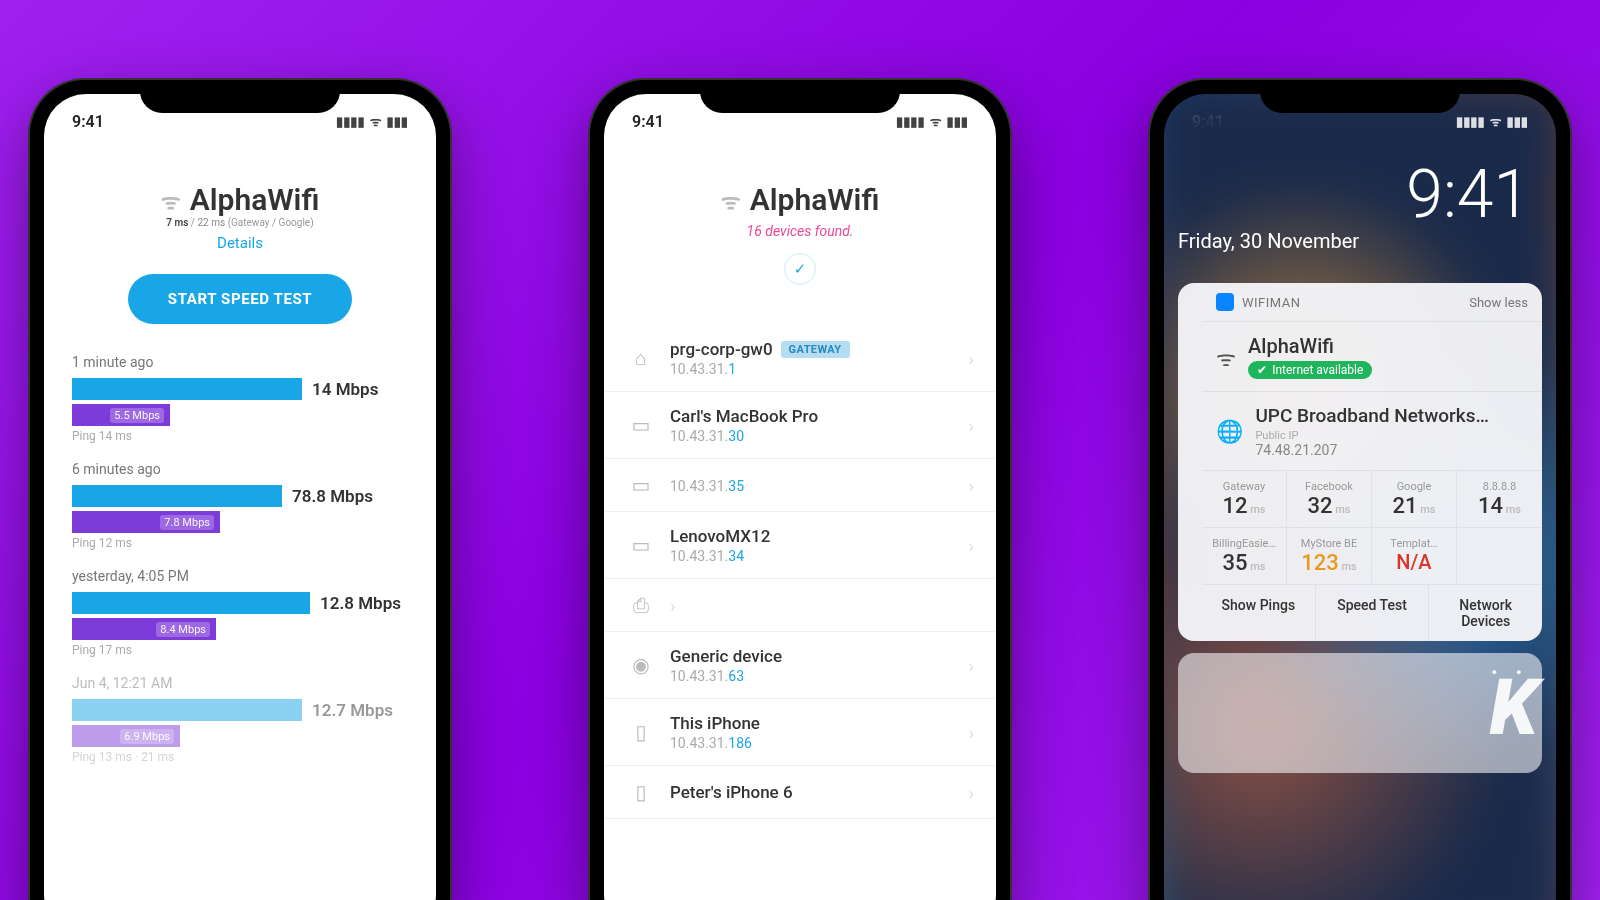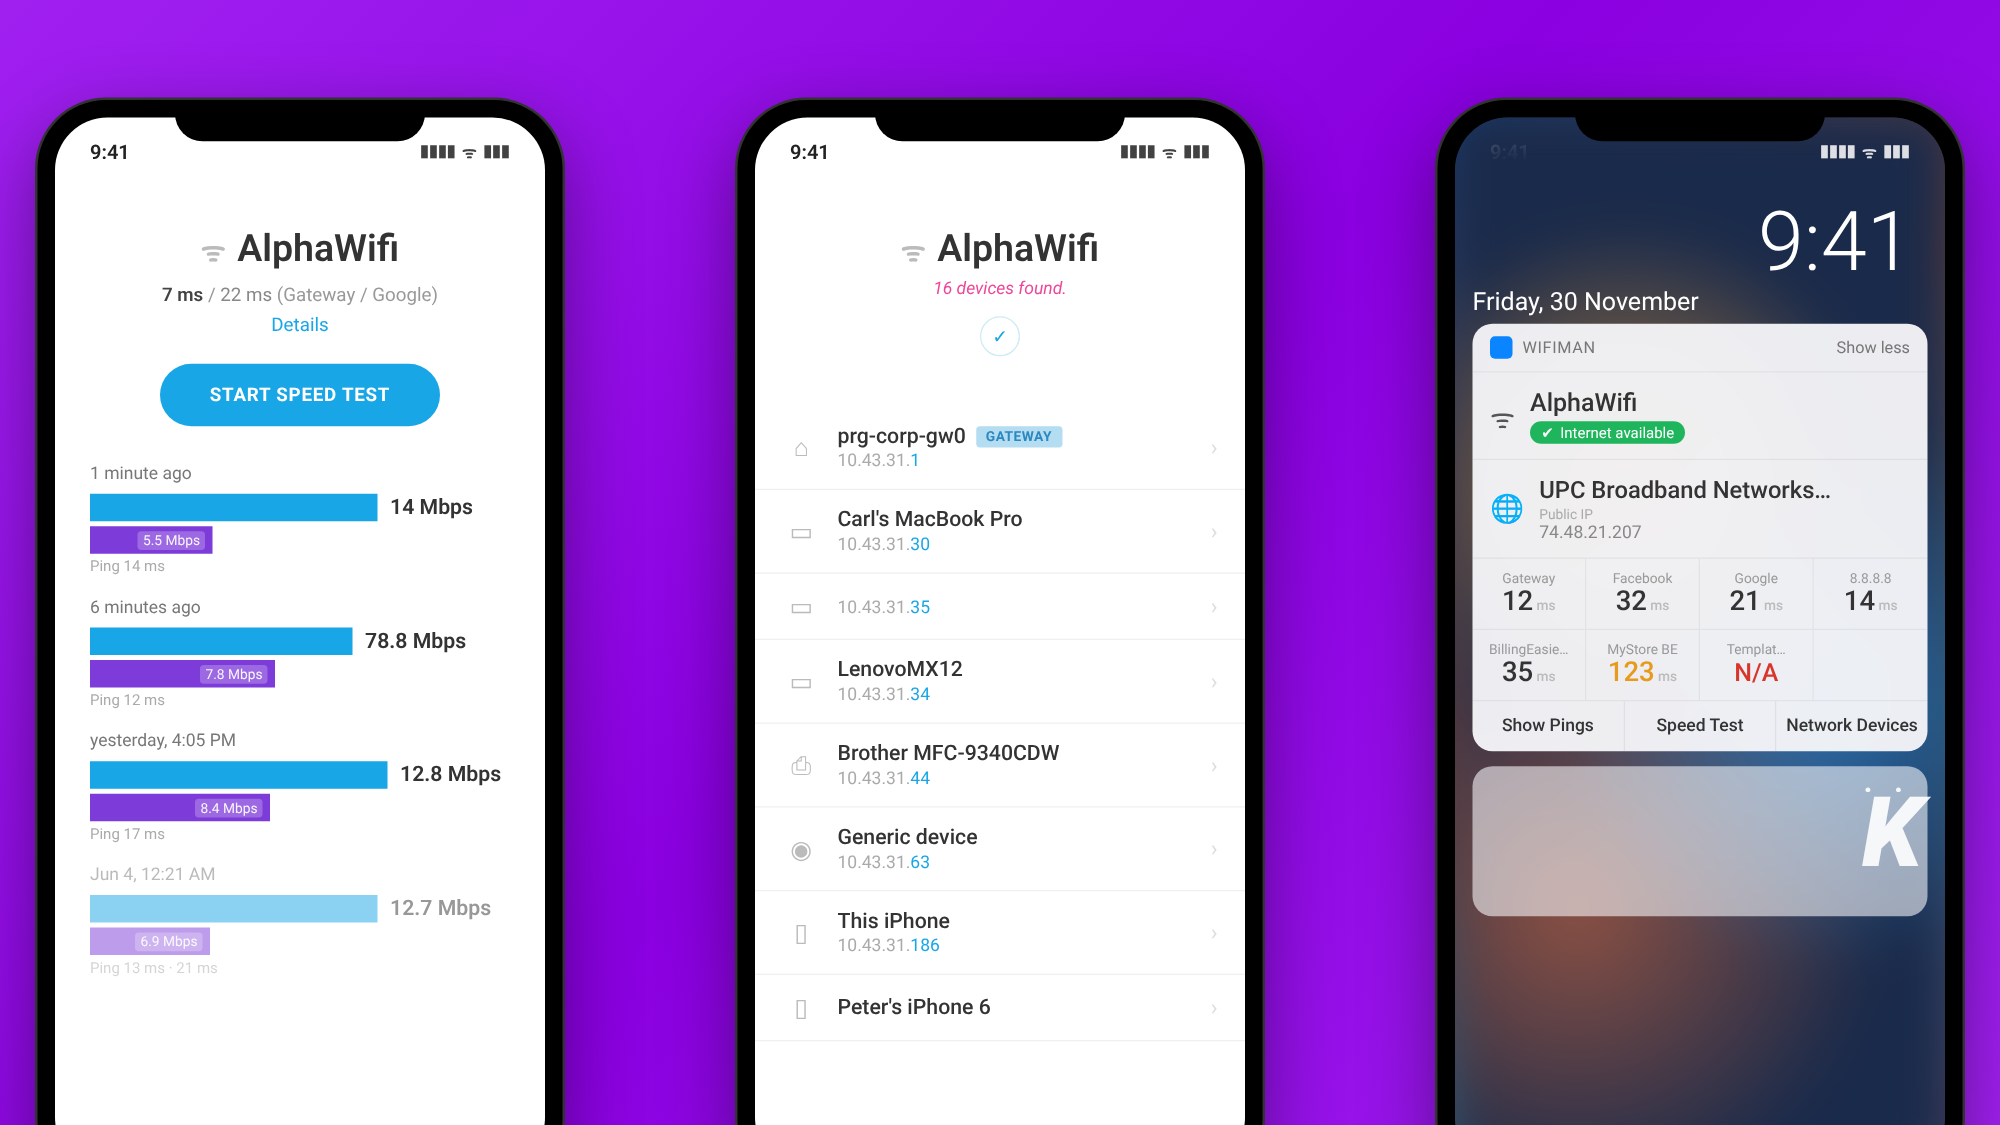--- a/index.html
+++ b/index.html
@@ -60,21 +60,21 @@
   }
 
   
   .p1-content { padding: 6px 28px 0 28px; }
   .p1-header { text-align: center; margin-top: 38px; }
   .wifi-title {
     font-size: 30px; font-weight: 600; color: #333;
     display: inline-flex; align-items: center; gap: 9px;
   }
   .wifi-ico { color:#bbb; font-size:22px; }
-  .sub-latency { margin-top: 10px; font-size: 15px; color:#999; }
+  .sub-latency { margin-top: 0; font-size: 10px; color:#999; }
   .sub-latency .strong1 { color:#444; font-weight:600; }
   .sub-latency .strong2 { color:#888; }
   .details-link { color:#19a6e6; font-size:15px; margin-top:6px; display:inline-block; }
   .speed-btn {
     margin: 22px auto 0 auto;
     display: block;
     background: #19a6e6;
     color:#fff;
     border:none;
     padding: 16px 40px;
@@ -138,21 +138,21 @@
       radial-gradient(circle at 75% 55%, rgba(60,170,255,0.55) 0, transparent 40%),
       radial-gradient(circle at 25% 75%, rgba(255,120,60,0.5) 0, transparent 35%),
       #1a2a4a;
     filter: blur(18px);
   }
   .p3-content { position:relative; padding: 0 14px; }
   .lock-time { text-align:right; color:#fff; font-size:66px; font-weight:300; margin-top:18px; padding-right:12px; }
   .lock-date { color:#fff; font-size:20px; padding-right:12px; margin-top:-4px; }
   .widget {
     background: rgba(245,245,248,0.96); border-radius:16px;
-    margin-top:6px; overflow:hidden; font-size:14px;
+    margin-top:30px; overflow:hidden; font-size:14px;padding-left:24px;
   }
   .w-head {
     display:flex; align-items:center; justify-content:space-between;
     padding:10px 14px; font-size:13px; color:#777;
     border-bottom:1px solid rgba(0,0,0,0.05);
   }
   .w-head-left { display:flex; align-items:center; gap:8px; letter-spacing:0.5px; }
   .app-ico { width:18px; height:18px; background:#0a84ff; border-radius:4px; }
   .w-net { display:flex; align-items:center; gap:12px; padding:12px 14px; border-bottom:1px solid rgba(0,0,0,0.06); }
   .w-net .ico { font-size:22px; color:#555; }
@@ -250,21 +250,21 @@
               <span>8.4 Mbps</span>
             </div>
             <div class="ping-note">Ping 17 ms</div>
           </div>
           <div class="hist-item faded">
             <div class="hist-time">Jun 4, 12:21 AM</div>
             <div class="bar-line">
               <div class="bar-dl" style="width:230px"></div>
               <span class="dl-label">12.7 Mbps</span>
             </div>
-            <div class="bar-ul" style="width:96px">
+            <div class="bar-ul" style="width:108px">
               <span>6.9 Mbps</span>
             </div>
             <div class="ping-note">Ping 13 ms · 21 ms</div>
           </div>
         </div>
     </div>
     <div class="wave-bg"></div>
   </div>
 </div>
 
@@ -322,26 +322,20 @@
             <div class="dev-text">
               <div class="dev-name-line">
                 <span>LenovoMX12</span>
               </div>
               <div class="dev-ip">10.43.31.<span class="ipend">34</span></div>
             </div>
             <div class="chev">›</div>
           </div>
           <div class="dev-row">
             <div class="dev-ico">⎙</div>
-            <div class="dev-text">
-              <div class="dev-name-line">
-                <span>Brother MFC-9340CDW</span>
-              </div>
-              <div class="dev-ip">10.43.31.<span class="ipend">44</span></div>
-            </div>
             <div class="chev">›</div>
           </div>
           <div class="dev-row">
             <div class="dev-ico">◉</div>
             <div class="dev-text">
               <div class="dev-name-line">
                 <span>Generic device</span>
               </div>
               <div class="dev-ip">10.43.31.<span class="ipend">63</span></div>
             </div>

